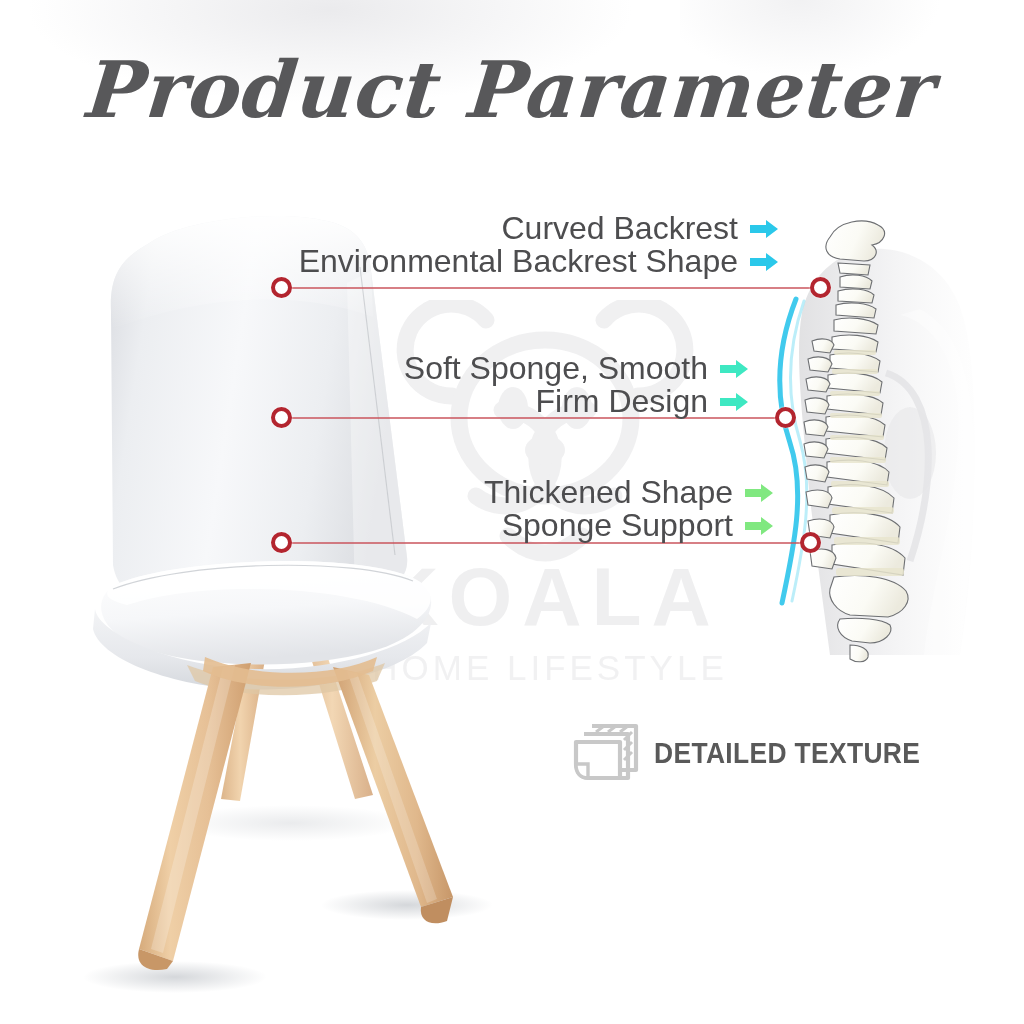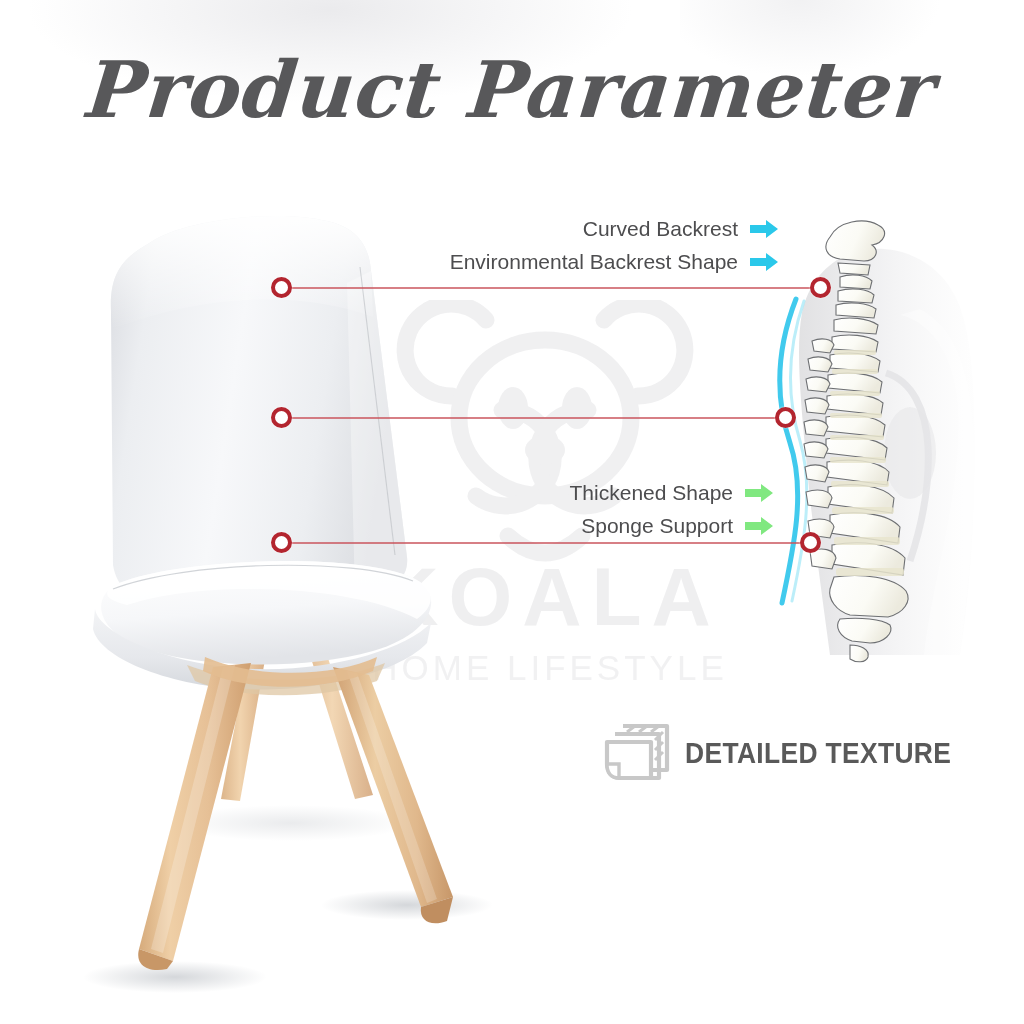--- a/index.html
+++ b/index.html
@@ -44,27 +44,27 @@
   .spine{position:absolute;left:760px;top:195px;width:264px;height:470px;}
 
   
   .cline{position:absolute;height:2px;background:#c9545c;opacity:.75;}
   .dot{position:absolute;width:21px;height:21px;border-radius:50%;
        background:#ffffff;border:4px solid #b3252f;box-sizing:border-box;
        box-shadow:0 0 2px rgba(255,255,255,.9);}
 
   
   .callout{position:absolute;text-align:right;color:#4d4d4f;
-           font-size:21px;line-height:33px;white-space:nowrap;}
+           font-size:32px;line-height:33px;white-space:nowrap;}
   .callout .row{display:flex;align-items:center;justify-content:flex-end;gap:10px;}
   .arw{flex:0 0 auto;width:32px;height:20px;display:block;}
 
   
   .features{position:absolute;left:558px;top:712px;width:430px;}
-  .feat{display:flex;align-items:center;height:82px;margin-bottom:14px;justify-content:flex-end;}
+  .feat{display:flex;align-items:center;height:82px;margin-bottom:14px;}
   .feat .ico{flex:0 0 96px;height:72px;display:flex;align-items:center;justify-content:center;}
   .feat .lbl{
     font-family:"Liberation Sans Narrow","Liberation Sans",sans-serif;
     font-size:30px;font-weight:700;color:#595959;letter-spacing:.4px;
     transform:scaleX(.88);transform-origin:left center;white-space:nowrap;
   }
 </style>
 </head>
 <body>
 
@@ -294,20 +294,34 @@
       </svg>
     </div>
     <div class="row">
       <span>Environmental Backrest Shape</span>
       <svg class="arw" viewBox="0 0 32 20">
         <path d="M2 6 H18 V1 L30 10 L18 19 V14 H2 Z" fill="#2ac8ea"></path>
       </svg>
     </div>
   </div>
 
+  <div class="callout" style="left:300px;top:352px;width:450px;">
+    <div class="row">
+      <span>Soft Sponge, Smooth</span>
+      <svg class="arw" viewBox="0 0 32 20">
+        <path d="M2 6 H18 V1 L30 10 L18 19 V14 H2 Z" fill="#3ee8c2"></path>
+      </svg>
+    </div>
+    <div class="row">
+      <span>Firm Design</span>
+      <svg class="arw" viewBox="0 0 32 20">
+        <path d="M2 6 H18 V1 L30 10 L18 19 V14 H2 Z" fill="#3ee8c2"></path>
+      </svg>
+    </div>
+  </div>
 
   <div class="callout" style="left:330px;top:476px;width:445px;">
     <div class="row">
       <span>Thickened Shape</span>
       <svg class="arw" viewBox="0 0 32 20">
         <path d="M2 6 H18 V1 L30 10 L18 19 V14 H2 Z" fill="#80e880"></path>
       </svg>
     </div>
     <div class="row">
       <span>Sponge Support</span>

